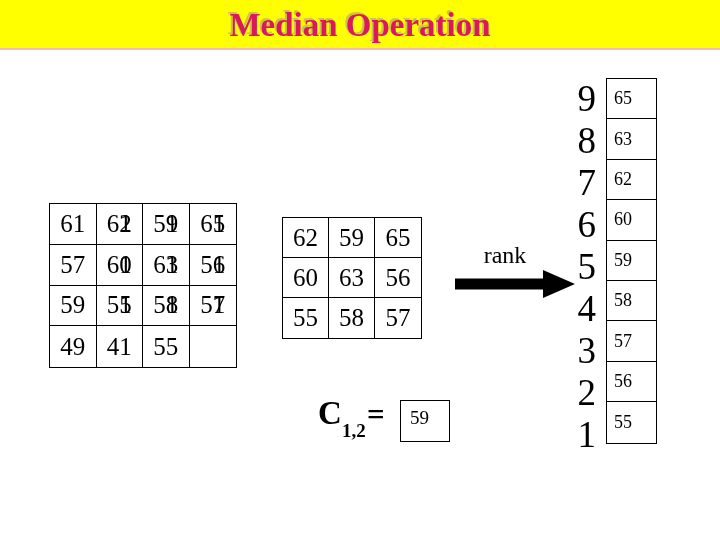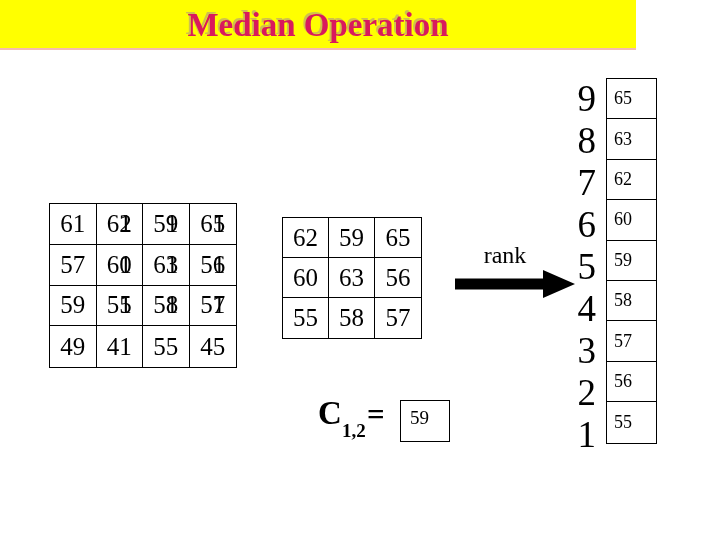--- a/index.html
+++ b/index.html
@@ -1,19 +1,19 @@
 <!DOCTYPE html>
 <html><head>
 <meta charset="utf-8">
 <style>
   html,body{margin:0;padding:0;background:#fff;}
   .slide{position:relative;width:720px;height:540px;background:#ffffff;overflow:hidden;
          font-family:"Liberation Serif","DejaVu Serif",serif;color:#000;}
   
-  .title-band{position:absolute;left:0;top:0;width:636px;height:50px;
+  .title-band{position:absolute;left:0;top:0;width:720px;height:50px;
               background:#ffff00;border-bottom:2px solid #f5bcae;box-sizing:border-box;}
   .page-title{margin:0;height:50px;line-height:50px;text-align:center;
               font-size:33px;font-weight:bold;color:#d9195c;letter-spacing:0px;
               text-shadow:-2px -2px 0 rgba(170,140,140,0.55);}
   
   .grid{position:absolute;display:grid;border:1.5px solid #000;background:#fff;}
   .grid4{left:49px;top:203px;grid-template-columns:repeat(4,46.5px);grid-template-rows:repeat(4,40.8px);}
   .grid3{left:282px;top:217px;grid-template-columns:repeat(3,46px);grid-template-rows:repeat(3,40px);}
   .cell{border-right:1.5px solid #000;border-bottom:1.5px solid #000;
         display:flex;align-items:center;justify-content:center;font-size:25px;}
@@ -61,21 +61,20 @@
       <div class="cell">6<span class="stack">0<span class="ghost">1</span></span></div>
       <div class="cell">6<span class="stack">3<span class="ghost">1</span></span></div>
       <div class="cell lc">5<span class="stack">6<span class="ghost">1</span></span></div>
       <div class="cell">59</div>
       <div class="cell">5<span class="stack">5<span class="ghost">1</span></span></div>
       <div class="cell">5<span class="stack">8<span class="ghost">1</span></span></div>
       <div class="cell lc">5<span class="stack">7<span class="ghost">1</span></span></div>
       <div class="cell lr">49</div>
       <div class="cell lr">41</div>
       <div class="cell lr">55</div>
-      <div class="cell lc lr">45</div>
     </div>
 
   <div class="grid grid3">
       <div class="cell">62</div>
       <div class="cell">59</div>
       <div class="cell lc">65</div>
       <div class="cell">60</div>
       <div class="cell">63</div>
       <div class="cell lc">56</div>
       <div class="cell lr">55</div>

